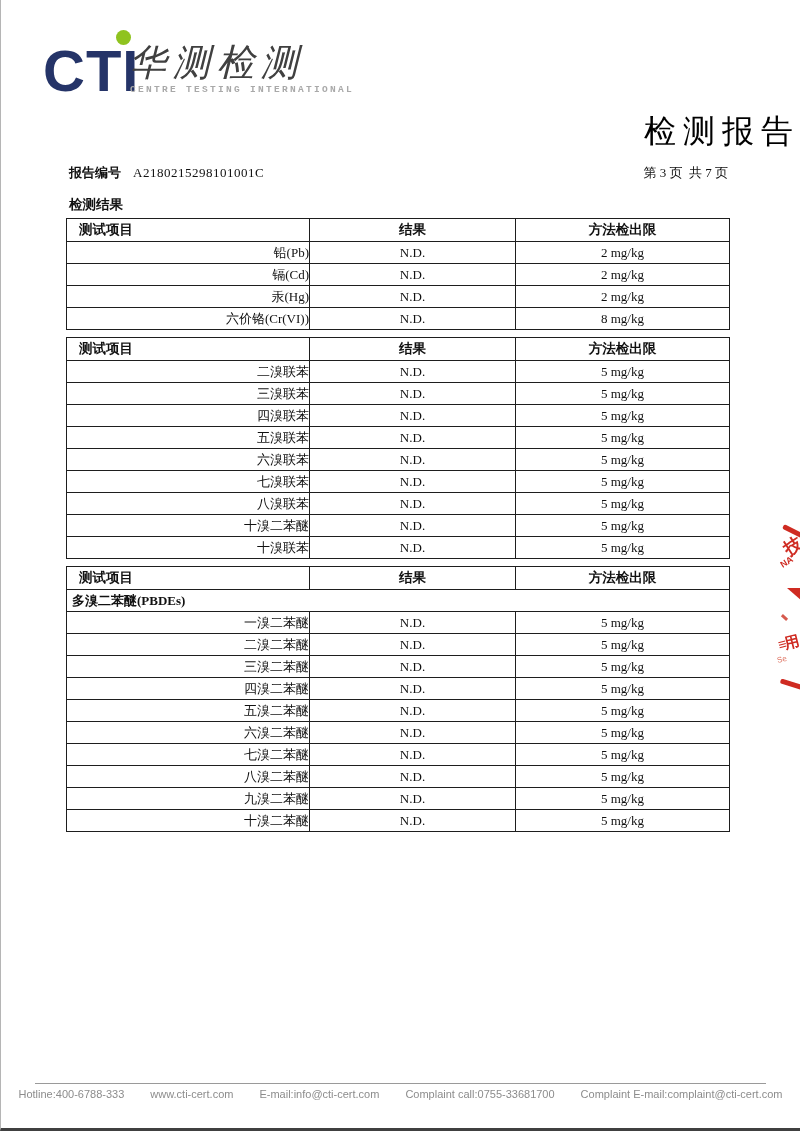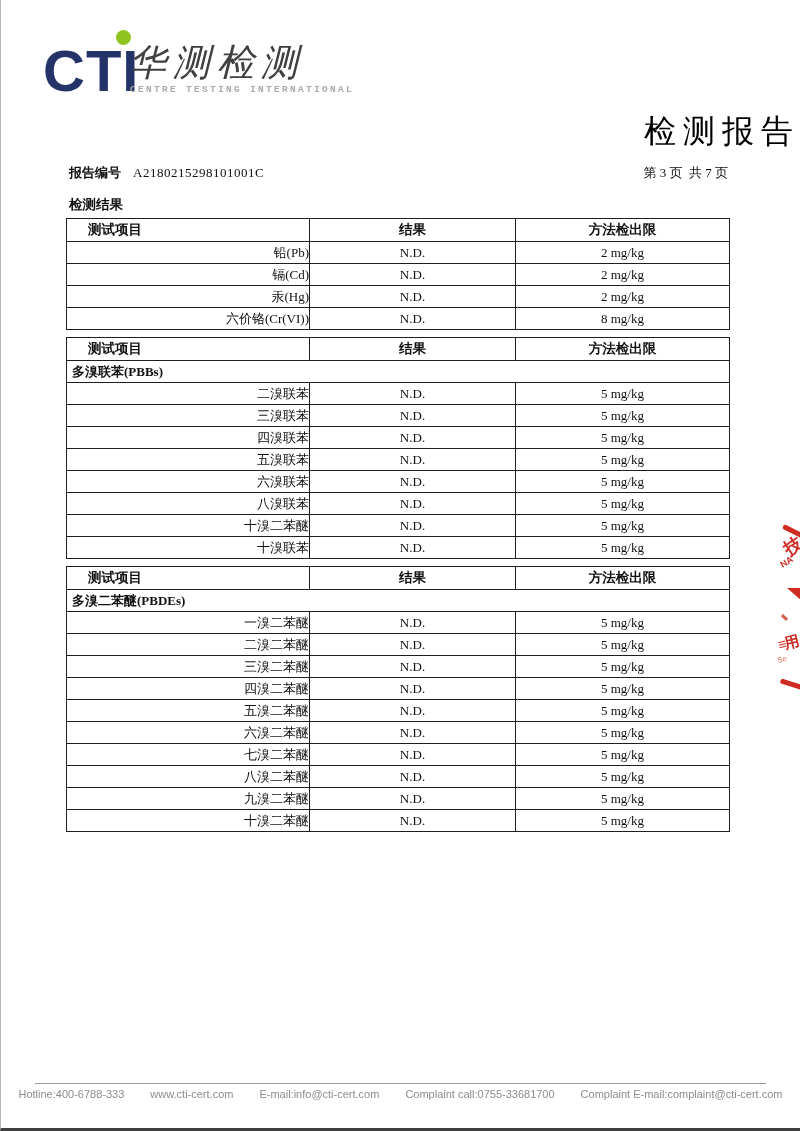--- a/index.html
+++ b/index.html
@@ -68,21 +68,21 @@
   .tables { position: absolute; left: 65px; top: 218px; width: 663px; }
   table.result-table {
     border-collapse: collapse; table-layout: fixed;
     width: 663px; margin-bottom: 7px;
     font-size: 13px;
   }
   .result-table th, .result-table td { border: 1px solid #1e1e1e; overflow: hidden; }
   .result-table th {
     height: 23px; font-size: 13.5px; font-weight: bold; text-align: center;
   }
-  .result-table th.col0 { text-align: left; padding-left: 21px; }
+  .result-table th.col0 { text-align: left; padding-left: 12px; }
   .result-table td { height: 22px; text-align: center; }
   .result-table td.left { text-align: right; padding-left: 4px; }
   .result-table tr.group-row td {
     text-align: left; padding-left: 5px; font-weight: bold;
   }
   .col0 { width: 243px; }
   .col1 { width: 206px; }
   .col2 { width: 214px; }
 
   
@@ -189,23 +189,20 @@
 
   <table class="result-table">
     <thead>
           <tr>
             <th class="col0">测试项目</th>
             <th class="col1">结果</th>
             <th class="col2">方法检出限</th>
           </tr>
         </thead>
     <tbody>
-          <tr class="group-row">
-            <td colspan="3">多溴联苯(PBBs)</td>
-          </tr>
           <tr>
             <td class="left col0">二溴联苯</td>
             <td class="col1">N.D.</td>
             <td class="col2">5 mg/kg</td>
           </tr>
           <tr>
             <td class="left col0">三溴联苯</td>
             <td class="col1">N.D.</td>
             <td class="col2">5 mg/kg</td>
           </tr>
@@ -214,20 +211,25 @@
             <td class="col1">N.D.</td>
             <td class="col2">5 mg/kg</td>
           </tr>
           <tr>
             <td class="left col0">五溴联苯</td>
             <td class="col1">N.D.</td>
             <td class="col2">5 mg/kg</td>
           </tr>
           <tr>
             <td class="left col0">六溴联苯</td>
+            <td class="col1">N.D.</td>
+            <td class="col2">5 mg/kg</td>
+          </tr>
+          <tr>
+            <td class="left col0">七溴联苯</td>
             <td class="col1">N.D.</td>
             <td class="col2">5 mg/kg</td>
           </tr>
           <tr>
             <td class="left col0">八溴联苯</td>
             <td class="col1">N.D.</td>
             <td class="col2">5 mg/kg</td>
           </tr>
           <tr>
             <td class="left col0">十溴二苯醚</td>

